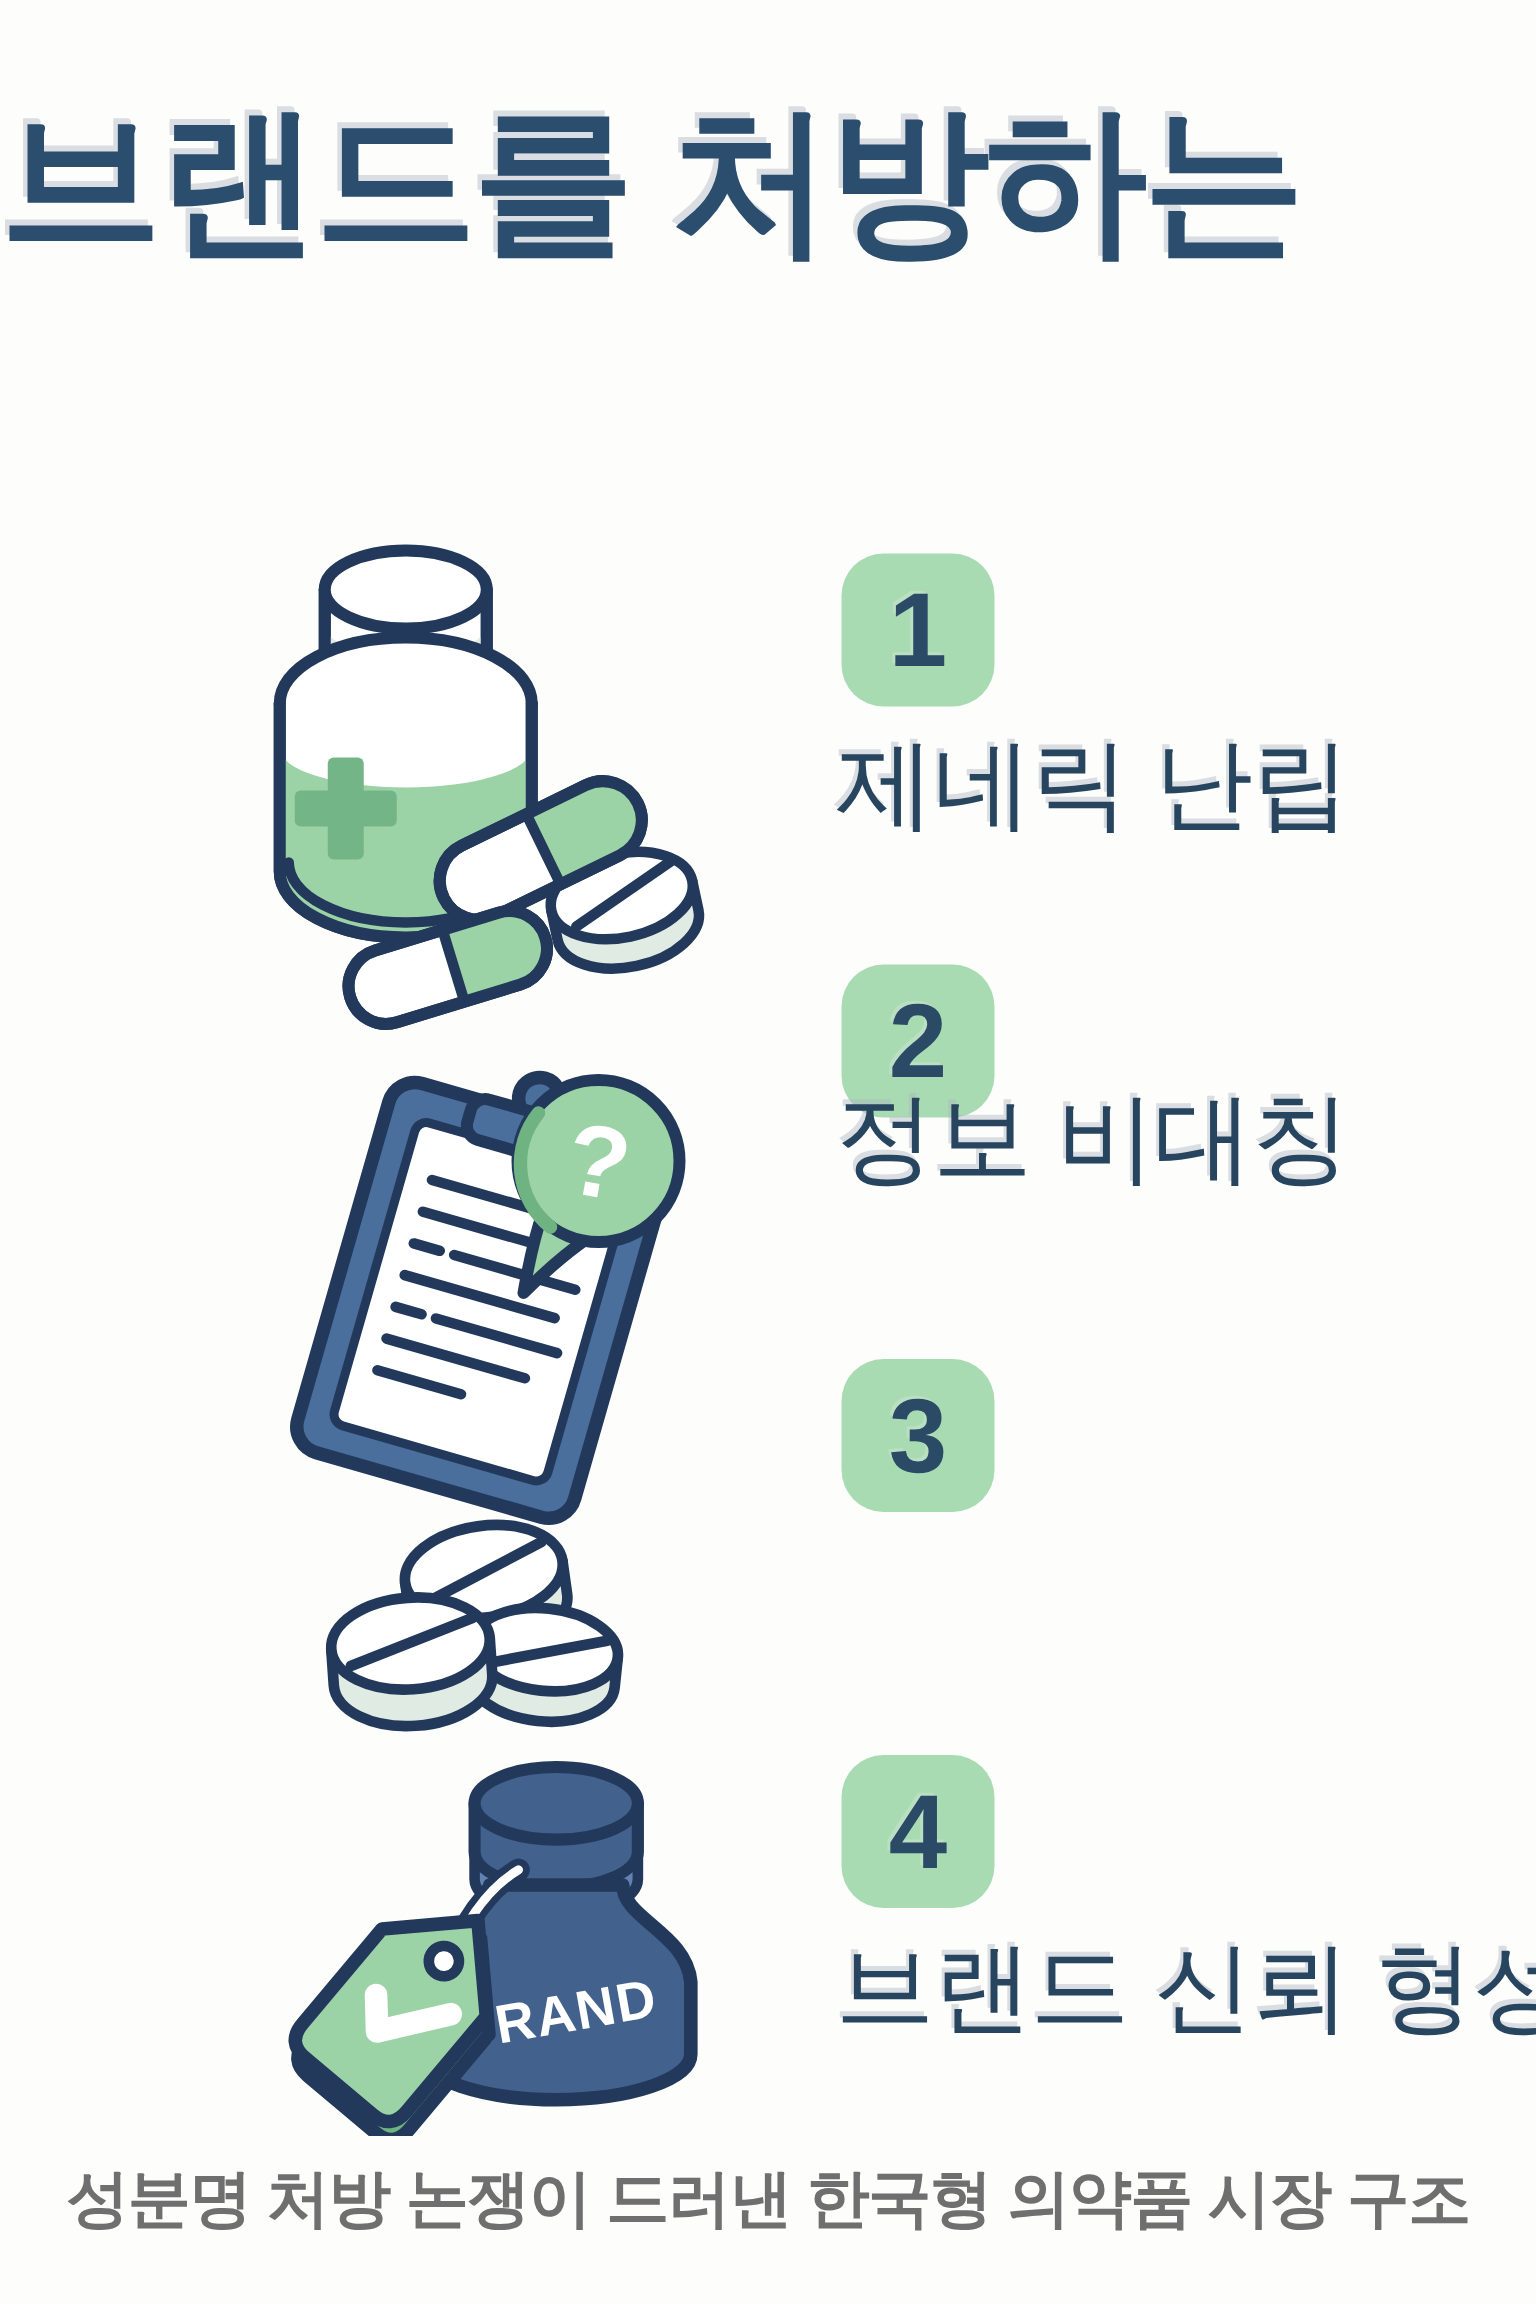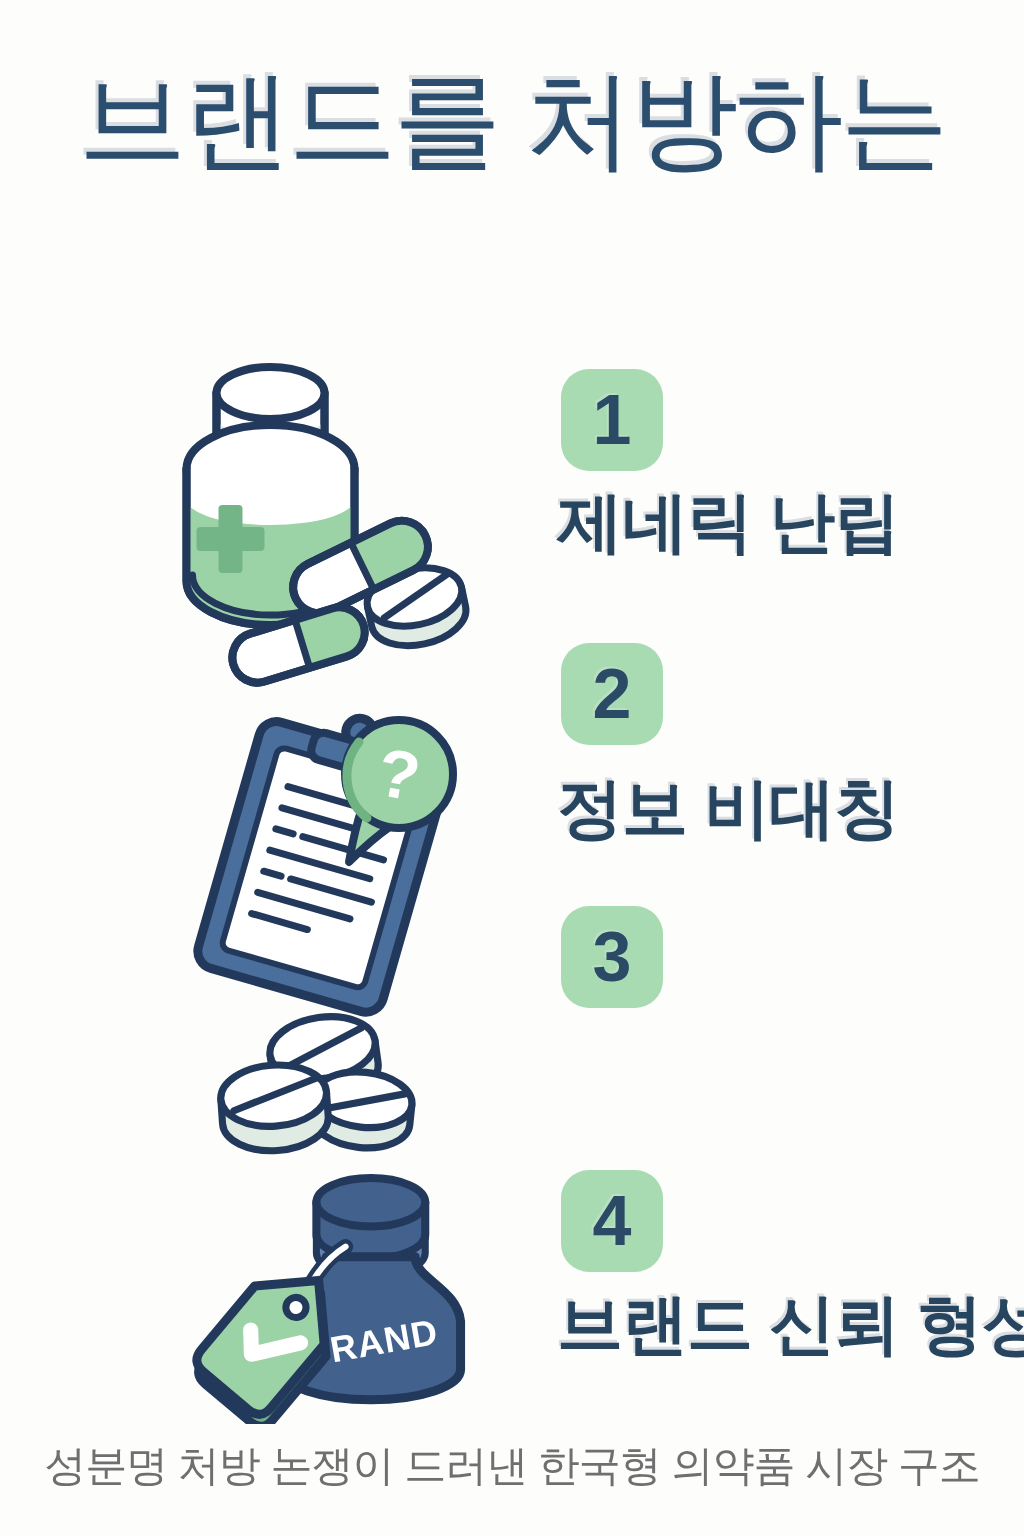--- a/index.html
+++ b/index.html
@@ -4,32 +4,32 @@
 <style>
   :root{
     --bg:#fdfdfc; --title:#2b4d6e; --text:#27455f; --badge-bg:#a8dbb2; --badge-num:#2a4a66;
     --outline:#22395c; --green:#9cd3a6; --green-dark:#74b588; --green-side:#6fb383;
     --mint:#e0ece3; --blue:#4a6f9d; --navy-bottle:#42618c; --navy-band:#6283b1; --footer:#6f6f6f;
   }
   *{margin:0;padding:0;box-sizing:border-box;}
   html,body{width:1024px;height:1536px;}
   body{font-family:"Liberation Sans","DejaVu Sans",sans-serif;background:var(--bg);}
   .poster{position:relative;width:1024px;height:1536px;background:var(--bg);overflow:hidden;}
-  .title{position:absolute;top:54px;left:0;width:1024px;text-align:center;
-    color:var(--title);font-weight:400;font-size:108px;line-height:1.22;letter-spacing:-3px;
+  .title{position:absolute;top:54px;left:0;width:1024px;
+    color:var(--title);font-weight:700;font-size:108px;line-height:1.22;letter-spacing:-3px;
     text-shadow:-3px -4px 0 rgba(175,185,195,0.45);}
   .badge{position:absolute;left:561px;width:102px;height:102px;background:var(--badge-bg);
     border-radius:28px;display:flex;align-items:center;justify-content:center;}
   .badge span{color:var(--badge-num);font-size:70px;font-weight:700;
     text-shadow:-2px -2px 0 rgba(200,225,205,0.6);}
-  .step-label{position:absolute;left:557px;color:var(--text);font-size:66px;font-weight:700;
+  .step-label{position:absolute;left:557px;color:var(--text);font-size:66px;font-weight:400;
     letter-spacing:-1px;white-space:nowrap;text-shadow:-2px -3px 0 rgba(175,185,195,0.45);text-align:right;}
   .icon{position:absolute;}
   .footer{position:absolute;top:1438px;left:0;width:1024px;text-align:center;
-    color:var(--footer);font-size:42px;font-weight:400;letter-spacing:-1px;}
+    color:var(--footer);font-size:42px;font-weight:700;letter-spacing:-1px;}
   
   .ol{stroke:var(--outline);stroke-linejoin:round;stroke-linecap:round;}
   .fw{fill:#ffffff;} .fg{fill:var(--green);} .fm{fill:var(--mint);} .fb{fill:var(--blue);}
   .fn{fill:var(--navy-bottle);} .fband{fill:var(--navy-band);} .fgd{fill:var(--green-dark);}
   .fside{fill:var(--green-side);} .nofill{fill:none;}
 </style>
 </head>
 <body>
 
 <div class="poster">
@@ -141,21 +141,21 @@
   </svg>
 
   <div class="badge" style="top:369px">
     <span>1</span>
   </div>
   <div class="step-label" style="top:478px">제네릭 난립</div>
 
   <div class="badge" style="top:643px">
     <span>2</span>
   </div>
-  <div class="step-label" style="top:764px">정보 비대칭</div>
+  <div class="step-label" style="top:714px">정보 비대칭</div>
 
   <div class="badge" style="top:906px">
     <span>3</span>
   </div>
 
   <div class="badge" style="top:1170px">
     <span>4</span>
   </div>
   <div class="step-label" style="top:1280px">브랜드 신뢰 형성</div>
 

